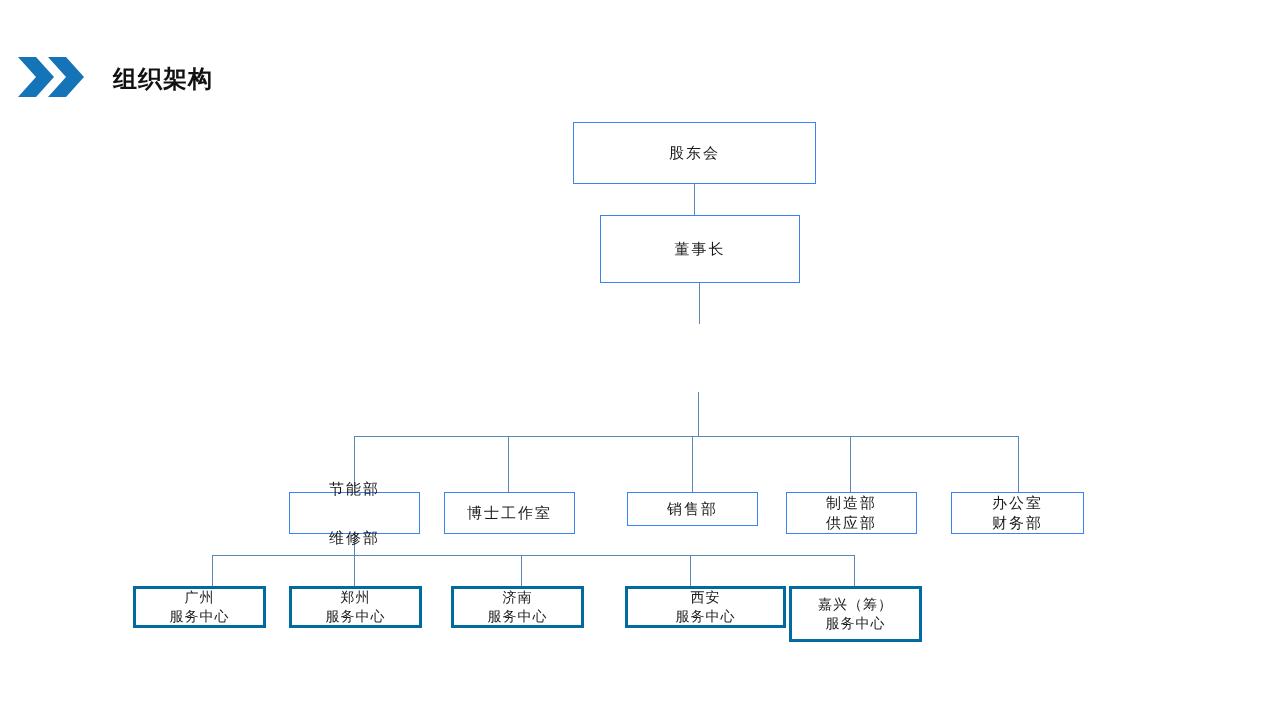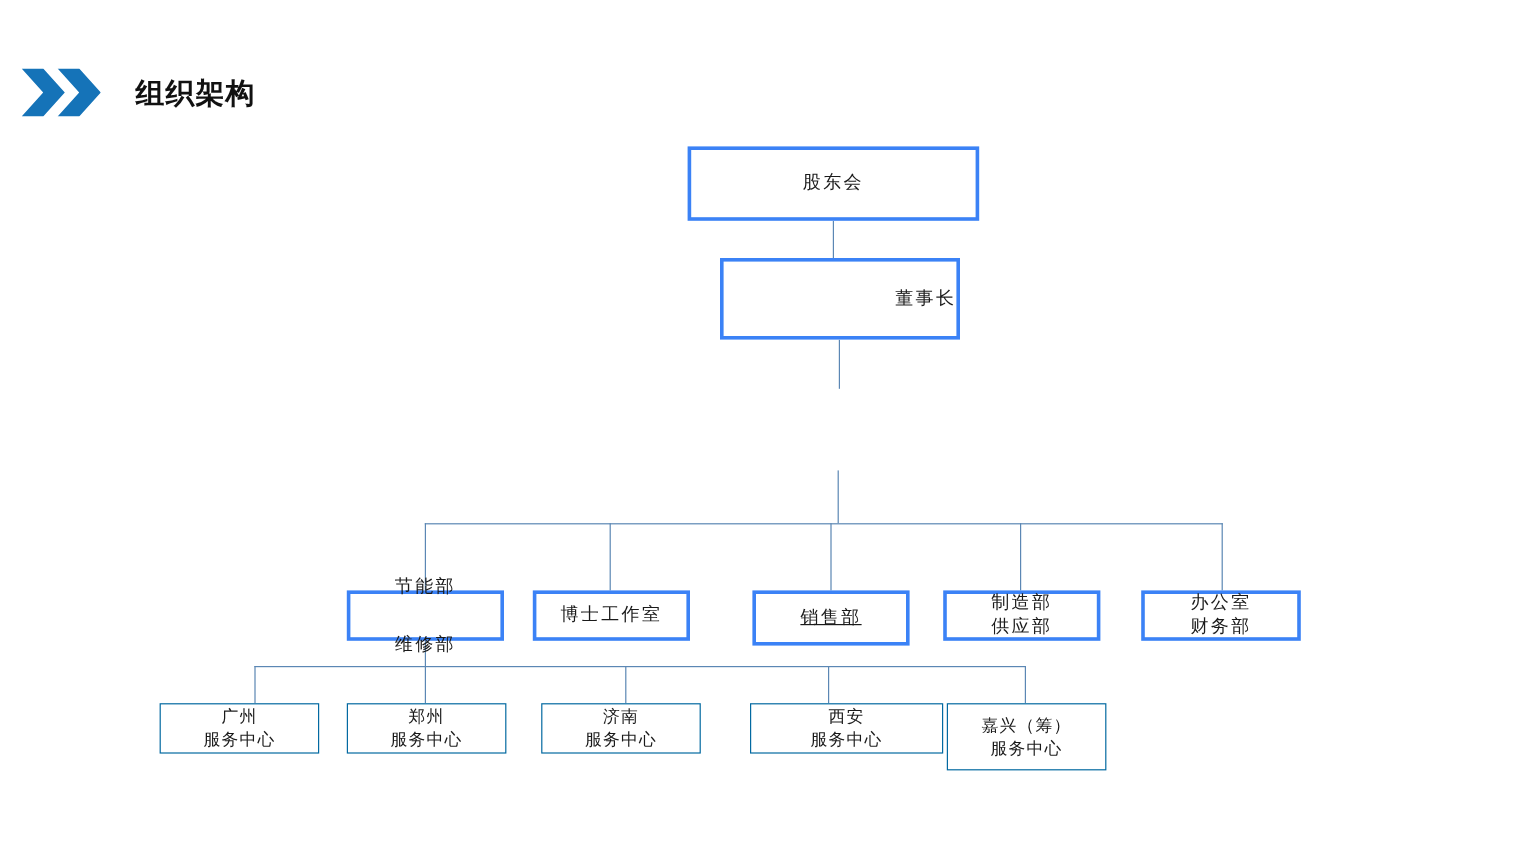--- a/index.html
+++ b/index.html
@@ -42,37 +42,37 @@
   
   #chart {
     position: absolute;
     left: 0; top: 0;
     width: 1280px; height: 720px;
   }
 
   
   .node {
     position: absolute;
-    border: 3px solid #3b82f6;
+    border: 1px solid #3b82f6;
     background: #ffffff;
     color: #1a1a1a;
     display: flex;
     flex-direction: column;
     align-items: center;
     justify-content: center;
     text-align: center;
     font-size: 15px;
     line-height: 20px;
     letter-spacing: 2px;
     z-index: 3;
   }
   .node .line2 { display: block; }
 
   .node.leaf {
-    border: 1px solid #0369a1;
+    border: 3px solid #0369a1;
     font-size: 14px;
     line-height: 19px;
     letter-spacing: 1px;
   }
 
   
   .vline {
     position: absolute;
     width: 1px;
     background: #5b87b4;
@@ -117,35 +117,35 @@
     <div class="vline" style="left:212px; top:555px; height:31px;"></div>
     <div class="vline" style="left:354px; top:555px; height:31px;"></div>
     <div class="vline" style="left:521px; top:555px; height:31px;"></div>
     <div class="vline" style="left:690px; top:555px; height:31px;"></div>
     <div class="vline" style="left:854px; top:555px; height:31px;"></div>
 
     <div class="node" style="left:573px; top:122px; width:243px; height:62px;">
       <span>股东会</span>
     </div>
 
-    <div class="node" style="left:600px; top:215px; width:200px; height:68px;align-items:flex-end;">
+    <div class="node" style="left:600px; top:215px; width:200px; height:68px;">
       <span>董事长</span>
     </div>
 
 
     <div class="node" style="left:289px; top:492px; width:131px; height:42px;gap:29px;">
       <span>节能部</span>
       <span class="line2">维修部</span>
     </div>
 
     <div class="node" style="left:444px; top:492px; width:131px; height:42px;">
       <span>博士工作室</span>
     </div>
 
-    <div class="node" style="left:627px; top:492px; width:131px; height:46px;text-decoration:underline;">
+    <div class="node" style="left:627px; top:492px; width:131px; height:34px;">
       <span>销售部</span>
     </div>
 
     <div class="node" style="left:786px; top:492px; width:131px; height:42px;">
       <span>制造部</span>
       <span class="line2">供应部</span>
     </div>
 
     <div class="node" style="left:951px; top:492px; width:133px; height:42px;text-align:right;">
       <span>办公室</span>

